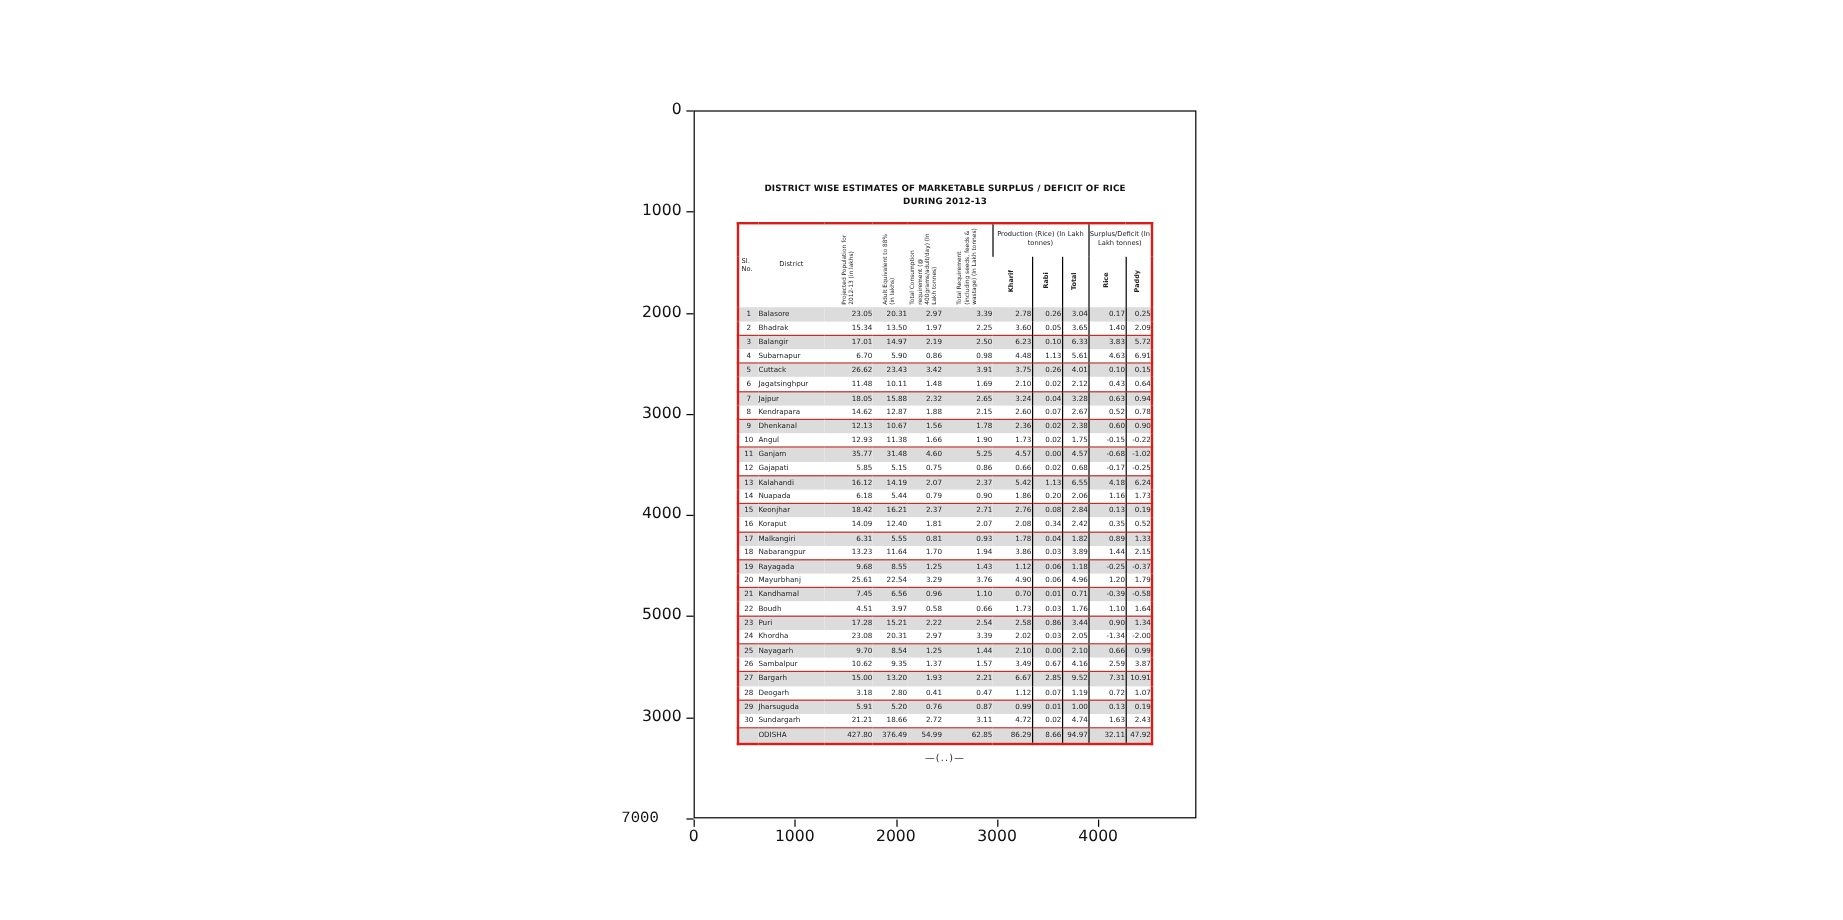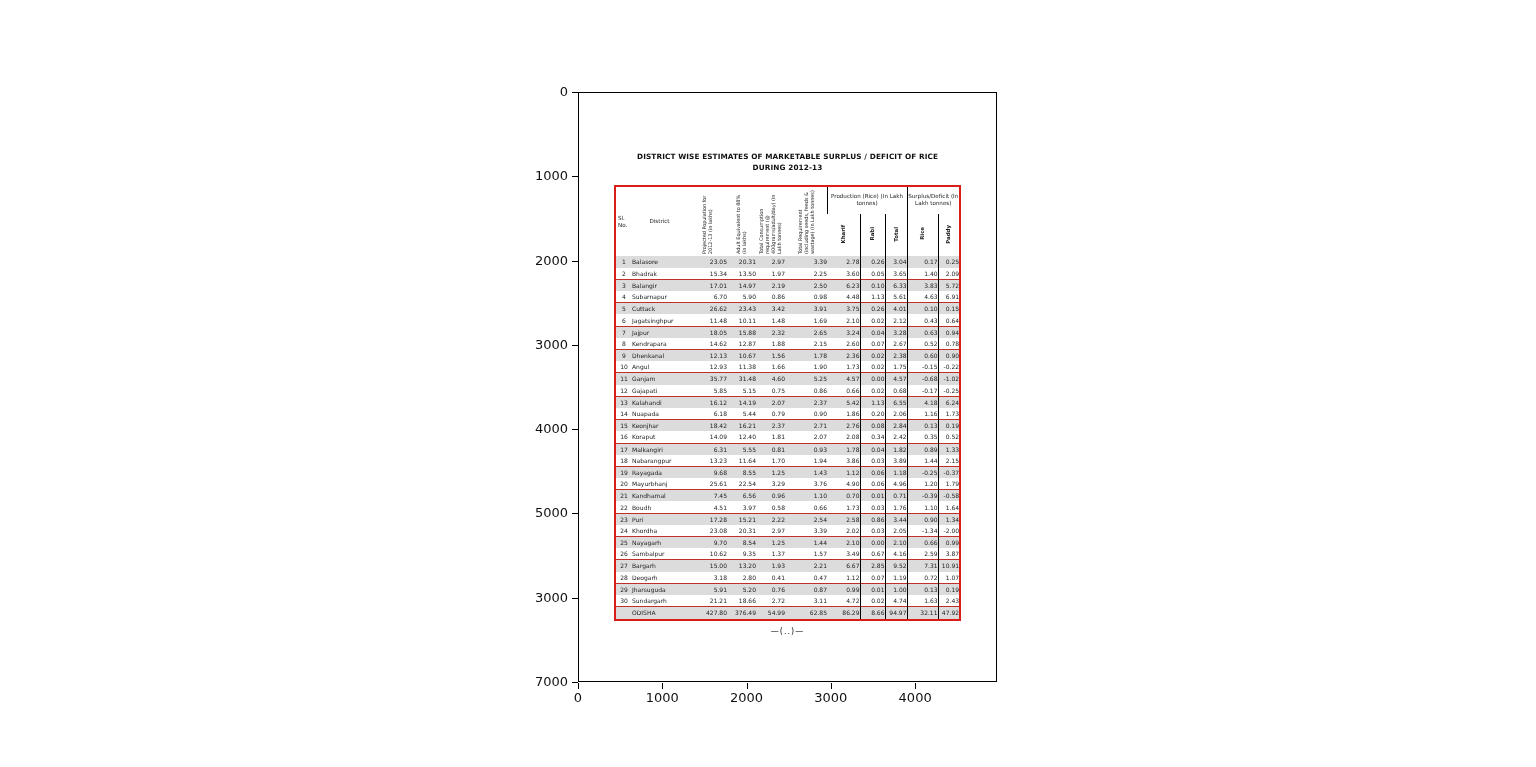--- a/index.html
+++ b/index.html
@@ -542,21 +542,21 @@
       <div class="tick-label ytick-label" style="left: 508px; top: 252.571px;">2000</div>
       <div class="tick-mark" style="left: 572px; top: 260.571px; width: 6px; height: 1px;"></div>
       <div class="tick-label ytick-label" style="left: 508px; top: 336.857px;">3000</div>
       <div class="tick-mark" style="left: 572px; top: 344.857px; width: 6px; height: 1px;"></div>
       <div class="tick-label ytick-label" style="left: 508px; top: 421.143px;">4000</div>
       <div class="tick-mark" style="left: 572px; top: 429.143px; width: 6px; height: 1px;"></div>
       <div class="tick-label ytick-label" style="left: 508px; top: 505.429px;">5000</div>
       <div class="tick-mark" style="left: 572px; top: 513.429px; width: 6px; height: 1px;"></div>
       <div class="tick-label ytick-label" style="left: 508px; top: 589.714px;">3000</div>
       <div class="tick-mark" style="left: 572px; top: 597.714px; width: 6px; height: 1px;"></div>
-      <div class="tick-label ytick-label" style="left: 508px; top: 674px;">7000</div>
+      <div class="tick-label ytick-label" style="left: 489px; top: 674px; font-family: Liberation Mono, monospace;">7000</div>
       <div class="tick-mark" style="left: 572px; top: 682px; width: 6px; height: 1px;"></div>
       <div class="tick-label xtick-label" style="left: 543px; top: 690px;">0</div>
       <div class="tick-mark" style="left: 578px; top: 683px; width: 1px; height: 6px;"></div>
       <div class="tick-label xtick-label" style="left: 627.286px; top: 690px;">1000</div>
       <div class="tick-mark" style="left: 662.286px; top: 683px; width: 1px; height: 6px;"></div>
       <div class="tick-label xtick-label" style="left: 711.571px; top: 690px;">2000</div>
       <div class="tick-mark" style="left: 746.571px; top: 683px; width: 1px; height: 6px;"></div>
       <div class="tick-label xtick-label" style="left: 795.857px; top: 690px;">3000</div>
       <div class="tick-mark" style="left: 830.857px; top: 683px; width: 1px; height: 6px;"></div>
       <div class="tick-label xtick-label" style="left: 880.143px; top: 690px;">4000</div>

